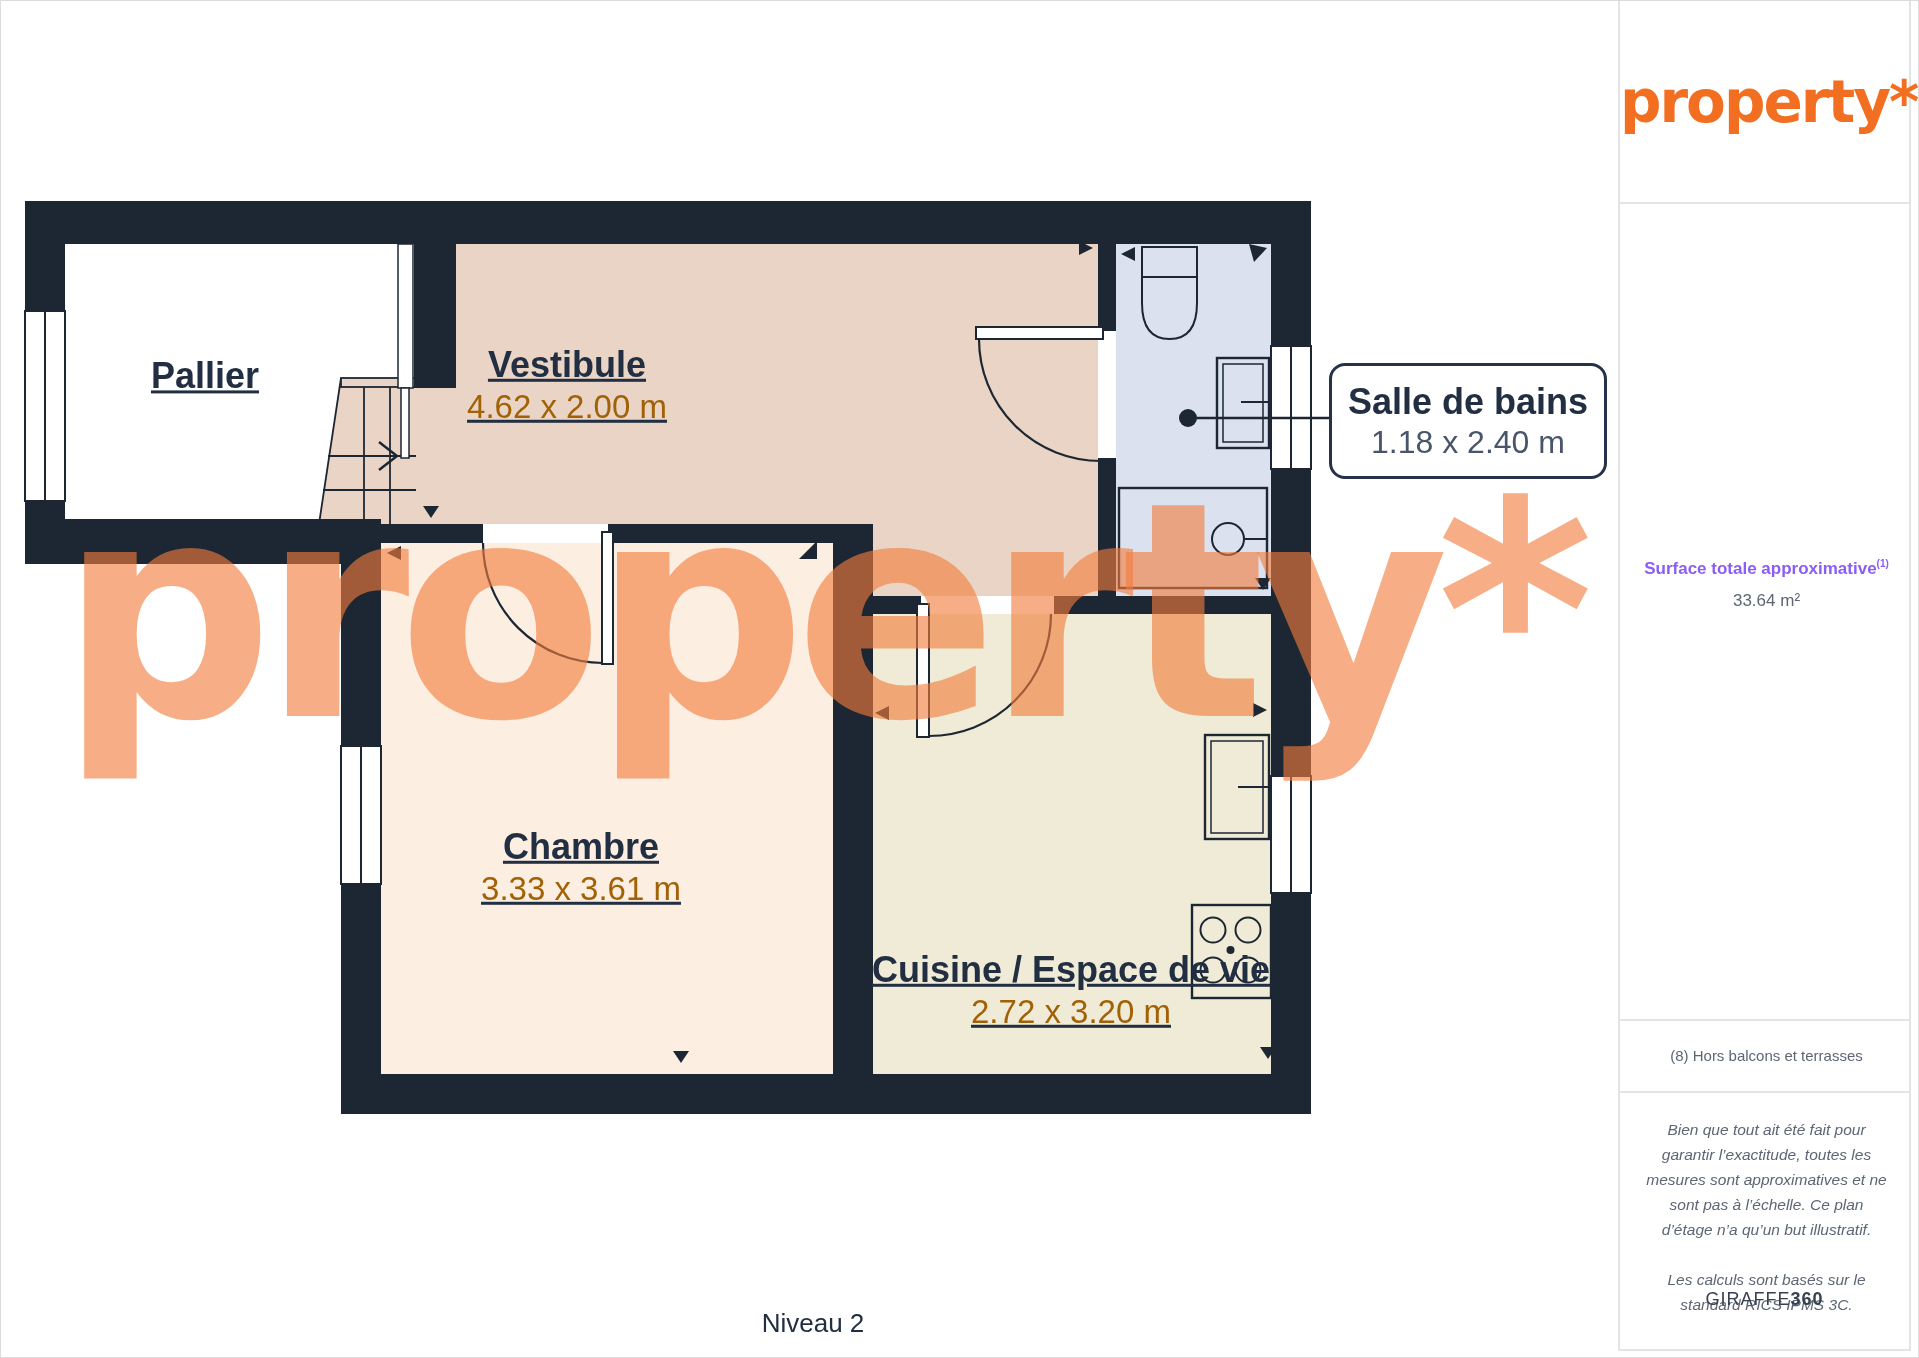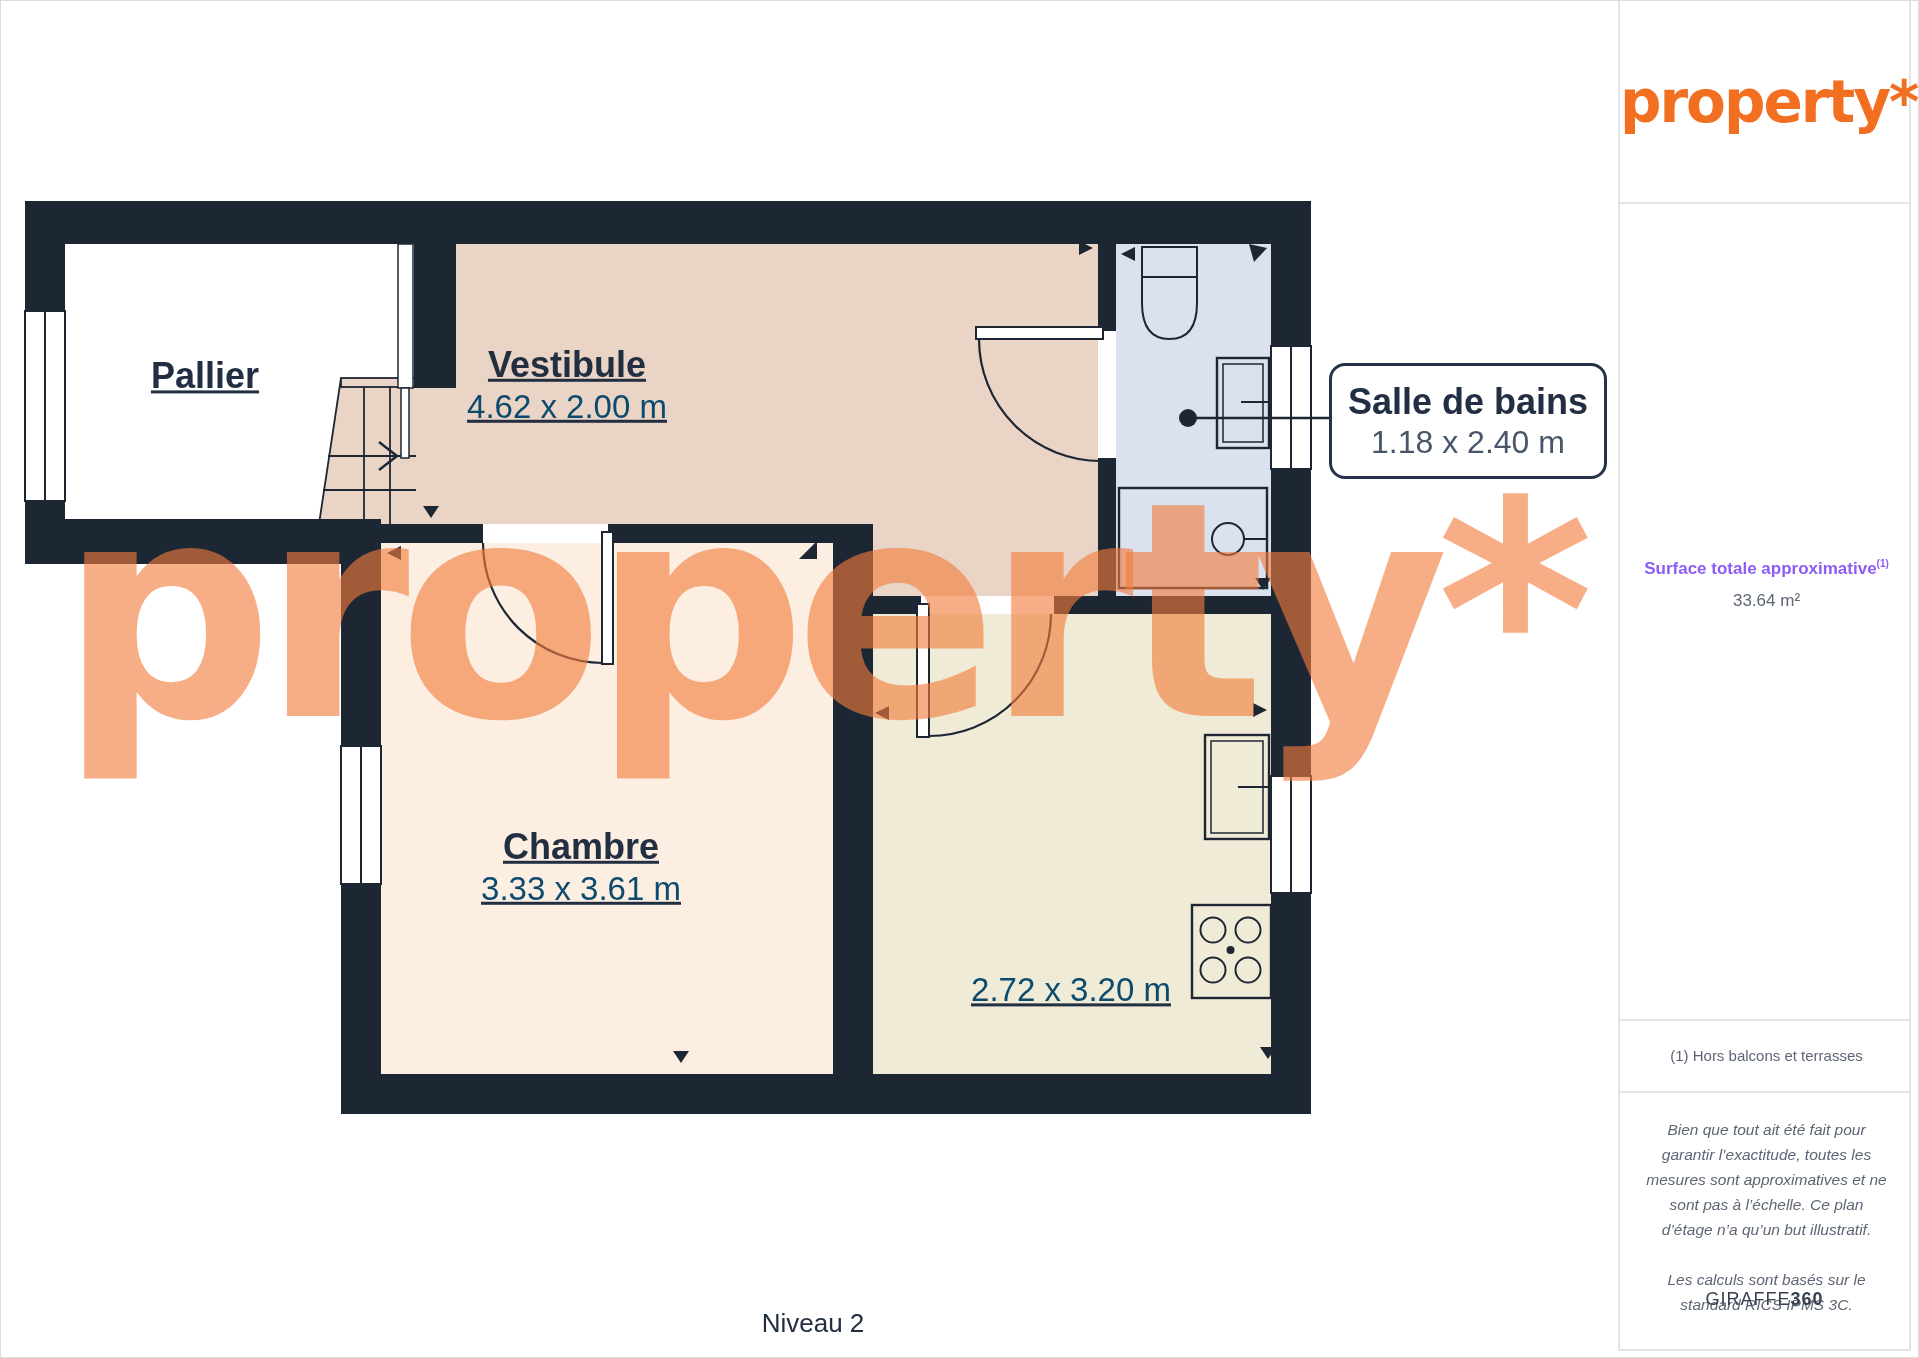--- a/index.html
+++ b/index.html
@@ -17,21 +17,21 @@
     font-size:300px;line-height:1;letter-spacing:-12px;
     color:rgba(242,125,60,0.62);white-space:nowrap;pointer-events:none;
   }
   
   .room-label{
     position:absolute;transform:translate(-50%,-50%);
     text-align:center;white-space:nowrap;
     font-family:"Liberation Sans", sans-serif;color:#222f42;text-decoration:underline;
   }
   .room-label .name{font-weight:bold;font-size:36px;line-height:1.2;color:#222f42;}
-  .room-label .dims{font-weight:normal;font-size:33px;line-height:1.25;color:#0c4a6e;}
+  .room-label .dims{font-weight:normal;font-size:33px;line-height:1.25;color:#a16207;}
   
   .callout{
     position:absolute;left:1328px;top:362px;width:278px;height:116px;
     background:#ffffff;border:3px solid #25324a;border-radius:16px;
     display:flex;flex-direction:column;align-items:center;justify-content:center;
     box-sizing:border-box;
   }
   .callout .name{font-weight:bold;font-size:36px;color:#222f42;line-height:1.15;}
   .callout .dims{font-size:32px;color:#49566a;line-height:1.2;}
   .level-label{
@@ -216,20 +216,21 @@
   <div class="name">Vestibule</div>
   <div class="dims">4.62 x 2.00 m</div>
 </div>
 
 <div class="room-label" style="left:580px;top:866px;">
   <div class="name">Chambre</div>
   <div class="dims">3.33 x 3.61 m</div>
 </div>
 
 <div class="room-label" style="left:1070px;top:989px;">
+  <div class="name">Cuisine / Espace de vie</div>
   <div class="dims">2.72 x 3.20 m</div>
 </div>
 
 <div class="callout">
   <div class="name">Salle de bains</div>
   <div class="dims">1.18 x 2.40 m</div>
 </div>
 
 <div class="level-label">Niveau 2</div>
 
@@ -238,21 +239,21 @@
   <div class="sb-divider" style="top:201px;"></div>
 
   <div class="sb-surface">
     <div class="lbl">
       <span>Surface totale approximative</span><sup>(1)</sup>
     </div>
     <div class="val">33.64 m²</div>
   </div>
 
   <div class="sb-divider" style="top:1018px;"></div>
-  <div class="sb-footnote">(1) Hors balcons et terrasses</div>
+  <div class="sb-footnote">(8) Hors balcons et terrasses</div>
   <div class="sb-divider" style="top:1090px;"></div>
 
   <div class="sb-disclaimer">
     <p>Bien que tout ait été fait pour garantir l’exactitude, toutes les mesures sont approximatives et ne sont pas à l’échelle. Ce plan d’étage n’a qu’un but illustratif.</p>
     <p>Les calculs sont basés sur le standard RICS IPMS 3C.</p>
   </div>
 
   <div class="sb-credit">
     <span>GIRAFFE</span><span class="b">360</span>
   </div>

